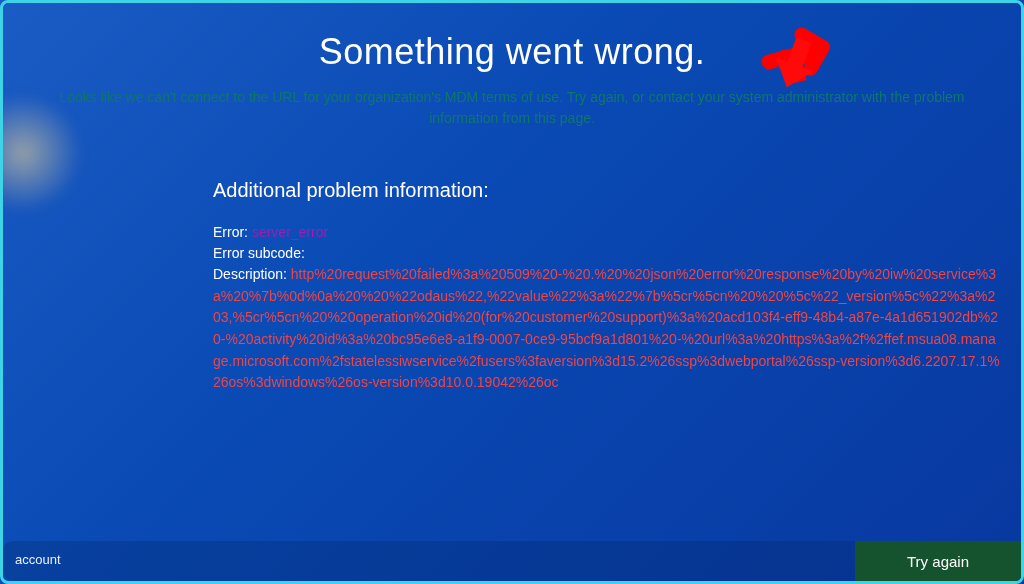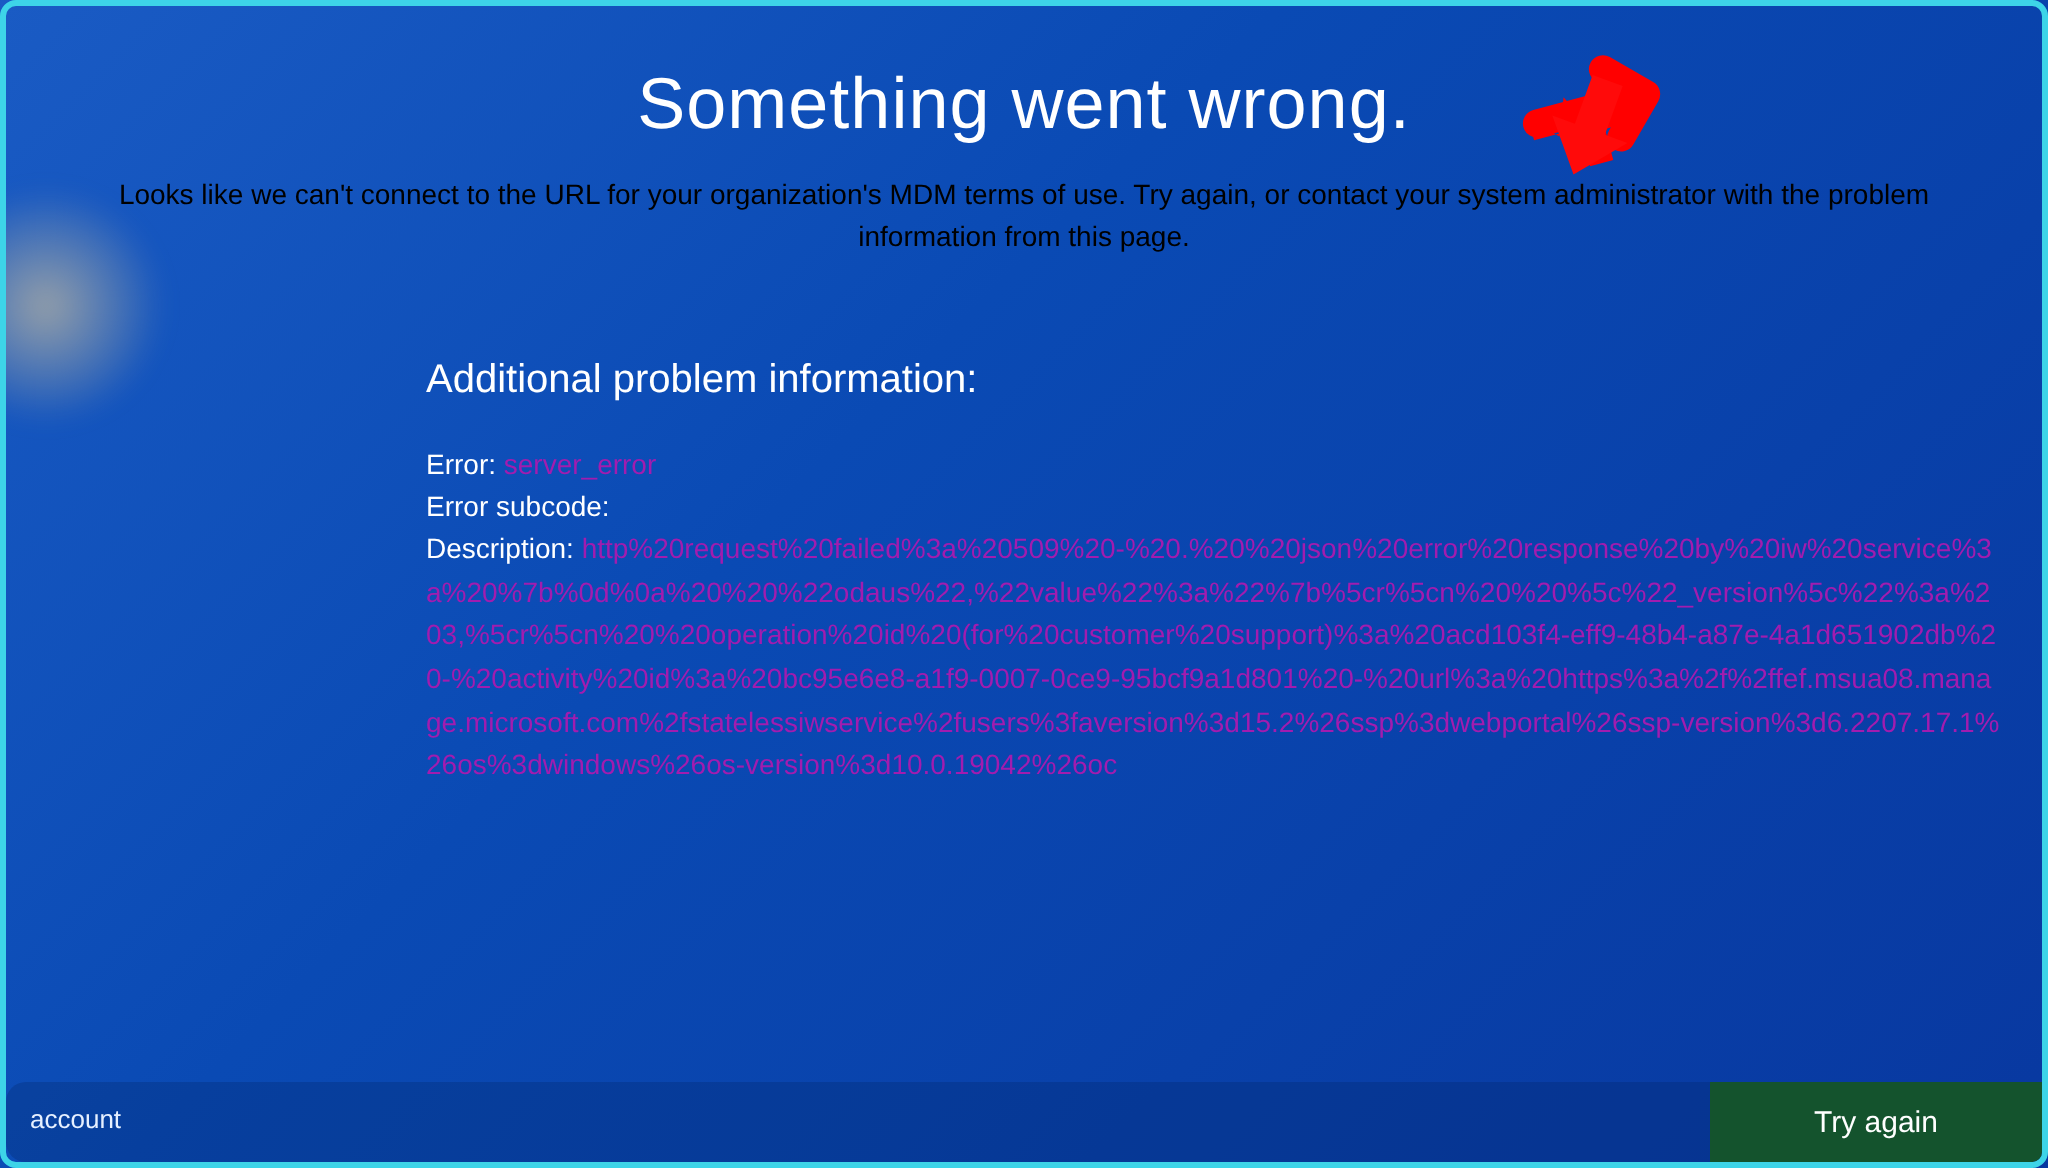--- a/index.html
+++ b/index.html
@@ -43,21 +43,21 @@
       color: #ffffff;
       margin-top: 8px;
       margin-bottom: 14px;
       letter-spacing: 0.5px;
     }
     
     .subtitle {
       font-size: 14px;
       font-weight: 400;
       text-align: center;
-      color: #000000;
+      color: #0f766e;
       line-height: 1.5;
       padding: 0 10px;
       margin-bottom: 50px;
     }
     
     .problem-section {
       margin-left: 200px;
       margin-right: 10px;
     }
     
@@ -72,21 +72,21 @@
       color: #ffffff;
       line-height: 1.5;
     }
     
     .error-value {
       color: #a21caf;
     }
     
     .description-text {
       font-size: 14px;
-      color: #a21caf;
+      color: #ef4444;
       line-height: 1.55;
       word-break: break-all;
       max-width: 820px;
     }
     
     .bottom-bar {
       position: absolute;
       bottom: 0;
       left: 0;
       right: 0;

